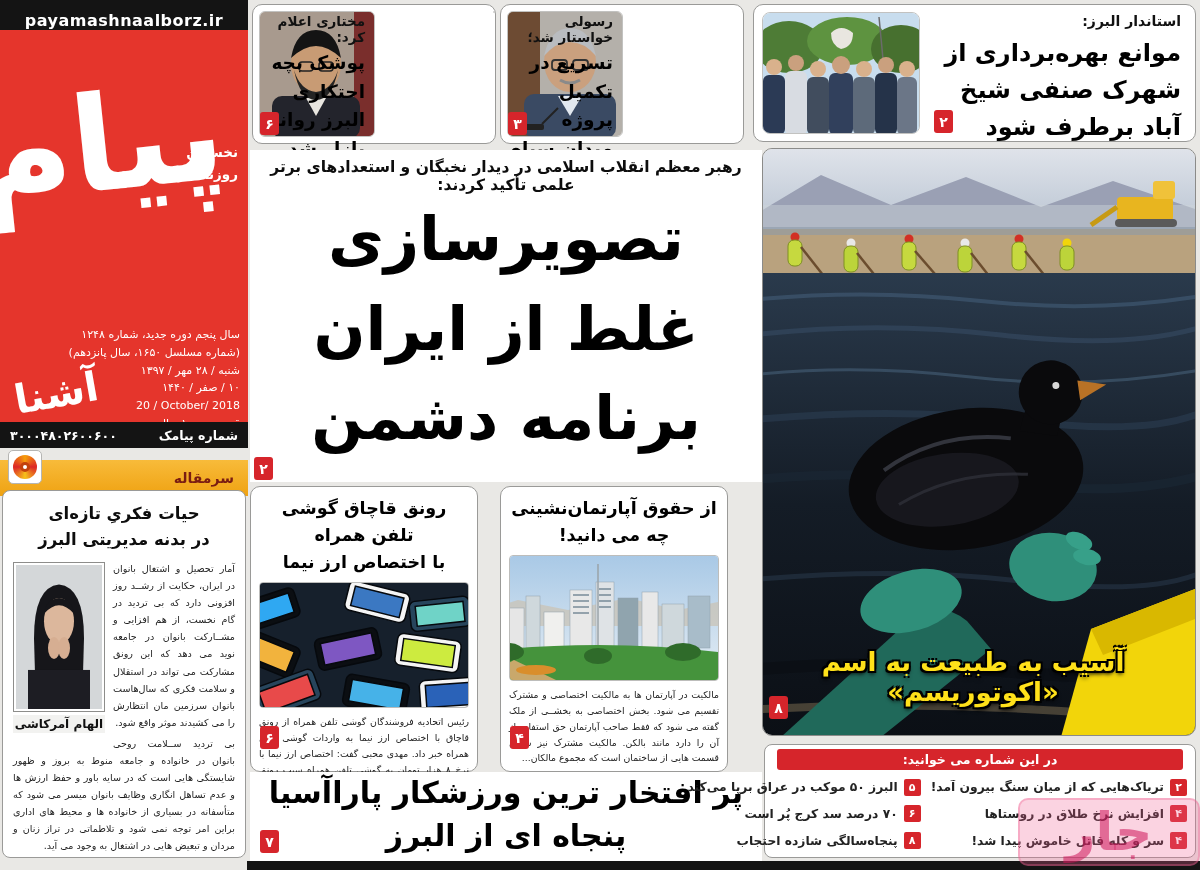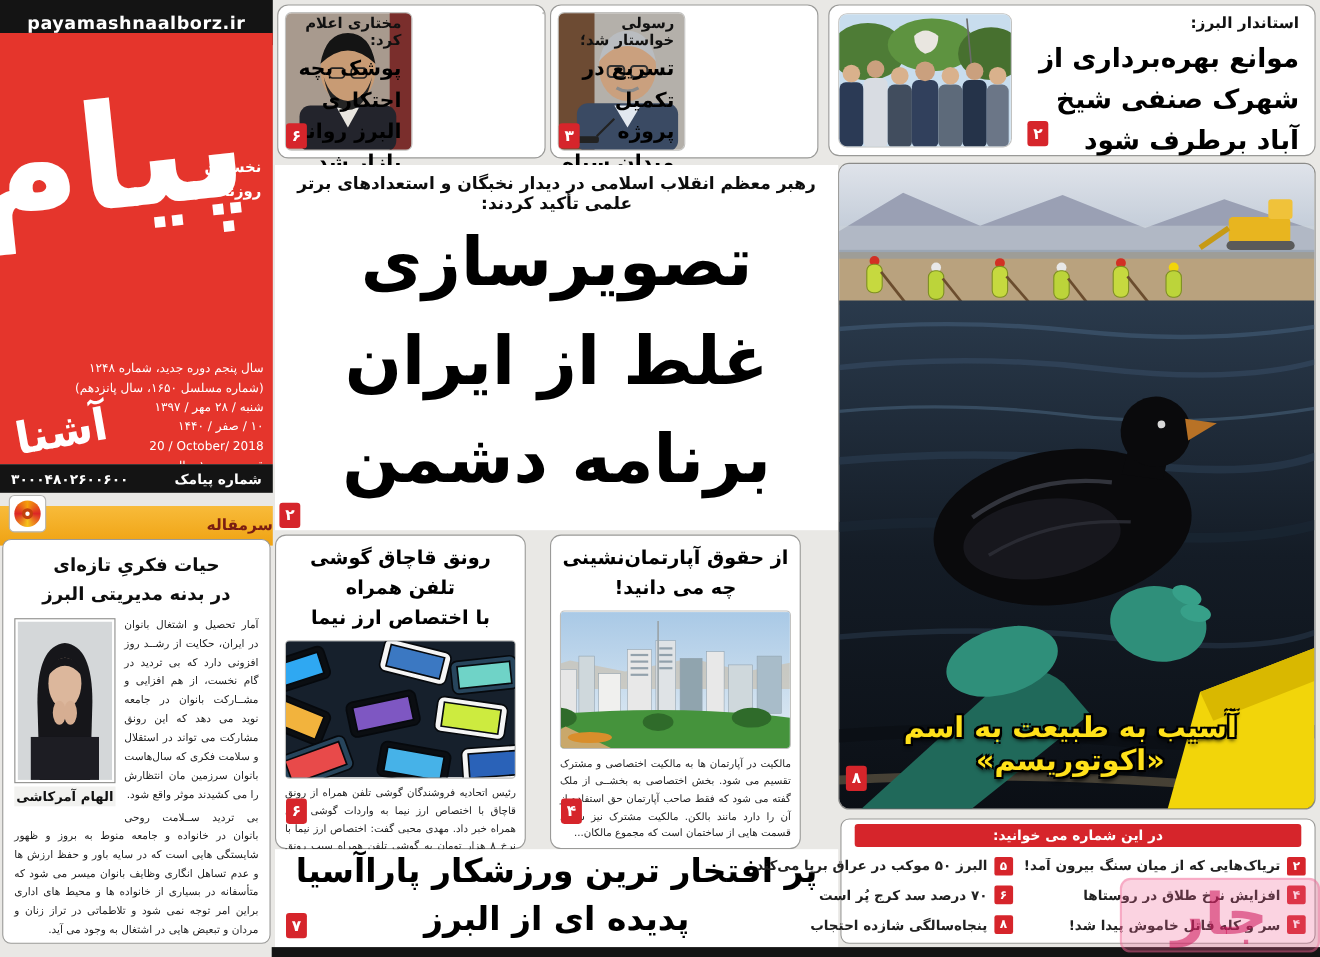--- a/index.html
+++ b/index.html
@@ -29,21 +29,21 @@
     font-size:13.5px; font-weight:bold; line-height:1.6; }
   #issue-info { position:absolute; top:296px; right:8px; color:#fff; text-align:right;
     font-size:11px; line-height:1.62; }
   #issue-info .en { font-weight:normal; direction:ltr; }
   #sms-bar { left:0; top:422px; width:248px; height:26px; background:#141414; color:#fff;
     display:flex; align-items:center; justify-content:space-between; padding:0 10px;
     font-size:12.5px; font-weight:bold; }
   #sms-bar .num { direction:ltr; letter-spacing:1px; }
   #editorial-bar { left:0; top:460px; width:248px; height:36px;
     background:linear-gradient(180deg,#f8bb3a,#efa212); display:flex; align-items:center;
-    justify-content:flex-start; color:#7a1d12; font-weight:bold; font-size:14px; }
+    justify-content:flex-start; padding-right:14px; color:#7a1d12; font-weight:bold; font-size:14px; }
   #editorial-logo { left:8px; top:450px; width:34px; height:34px; background:#fff;
     border:1px solid #b5b5b3; border-radius:5px; display:flex; align-items:center; justify-content:center; }
   #editorial-logo .ring { width:24px; height:24px; border-radius:50%;
     background:conic-gradient(#f59e0b,#dc2626,#f6c21a,#dc2626,#f59e0b);
     display:flex; align-items:center; justify-content:center; }
   #editorial-logo .dot { width:10px; height:10px; border-radius:50%; background:#fff;
     border:3px solid #c2410c; }
   #editorial-card { left:2px; top:490px; width:244px; height:368px; padding:10px 10px 8px;
     border-radius:8px; overflow:hidden; }
   #editorial-title { text-align:center; font-weight:bold; font-size:16.5px; color:#0d0d0d;
@@ -436,21 +436,21 @@
         <path d="M0 124 L36 104 L78 124 Z" fill="#c9a86b"></path>
         <ellipse cx="58" cy="114" rx="20" ry="5" fill="#d98e2b"></ellipse>
       </svg>
     </div>
     <div class="mid-body">مالکیت در آپارتمان ها به مالکیت اختصاصی و مشترک تقسیم می شود. بخش اختصاصی به بخشــی از ملک گفته می شود که فقط صاحب آپارتمان حق استفاده از آن را دارد مانند بالکن. مالکیت مشترک نیز شامل قسمت هایی از ساختمان است که مجموع مالکان...</div>
     <div class="pnum" style="left:9px;bottom:22px;">۴</div>
   </div>
 
   <div id="bottom-headline" class="abs">
     <div class="bh-line">پر افتخار ترین ورزشکار پاراآسیا</div>
-    <div class="bh-line">پدیده ای از البرز</div>
+    <div class="bh-line">پنجاه ای از البرز</div>
     <div class="pnum" style="left:10px;bottom:8px;">۷</div>
   </div>
 
   <div id="inside-box" class="abs">
     <div id="inside-header">در این شماره می خوانید:</div>
     <div id="inside-grid">
       <div class="in-item">
         <span class="in-badge">۲</span>
         <span class="in-text">تریاک‌هایی که از میان سنگ بیرون آمد!</span>
       </div>

